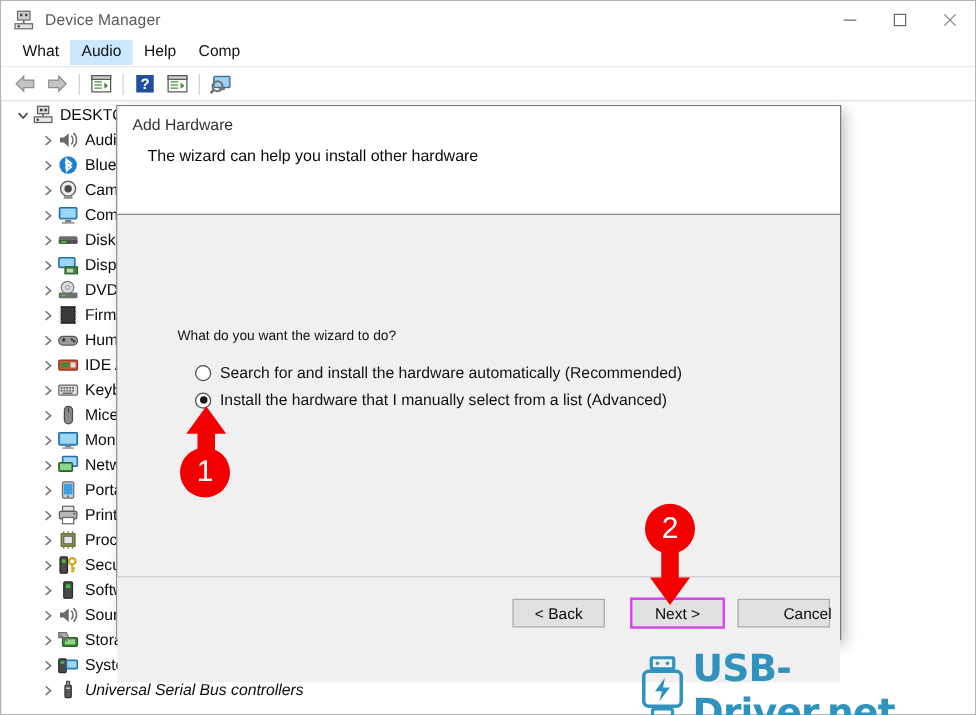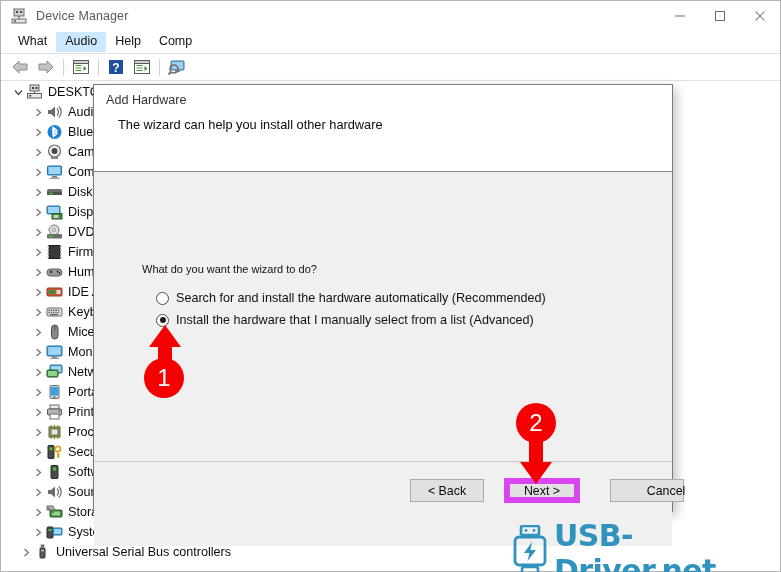--- a/index.html
+++ b/index.html
@@ -71,22 +71,22 @@
   .radio.on::after{content:"";position:absolute;left:2.5px;top:2.5px;width:6px;height:6px;
                    border-radius:50%;background:#1b1b1b;}
   .radio-lbl{font-size:12.6px;color:#111;}
 
   .dlg-footsep{position:absolute;left:0;top:376px;width:578px;height:1px;background:#c8c8c8;}
   .dlg-foot{position:absolute;left:0;top:377px;width:578px;height:49px;background:#f0f0f0;}
   .btn{position:absolute;top:394px;height:23px;width:74px;background:#e1e1e1;
        border:1px solid #adadad;box-sizing:border-box;font-size:12.4px;color:#0a0a0a;
        display:flex;align-items:center;justify-content:center;}
   .btn.back{left:316px;text-align:right;}
-  .btn.next{left:410px;background:#e1e1e1;border:6px solid #d946ef;width:76px;height:25px;top:393px;}
-  .btn.cancel{left:516px;padding-left:38px;}
+  .btn.next{left:410px;background:#e1e1e1;border:2px solid #d946ef;width:76px;height:25px;top:393px;}
+  .btn.cancel{left:496px;padding-left:38px;}
 
   
   .marker{position:absolute;border-radius:50%;background:#f40000;color:#fff;
           display:flex;align-items:center;justify-content:center;
           font-family:"Liberation Sans", sans-serif;font-weight:normal;}
   .m1{left:144px;top:358px;width:40px;height:40px;font-size:24px;}
   .m2{left:516px;top:403px;width:40px;height:40px;font-size:24px;}
   .arrow{position:absolute;}
 
   
@@ -527,21 +527,21 @@
               </svg>
             </span>
             <span class="ticon"><svg width="17" height="16" viewBox="0 0 17 16">
                 <rect x="1" y="3" width="6" height="11" rx="1" fill="#4a4a4a" stroke="#2a2a2a" stroke-width="1"></rect>
                 <rect x="2.5" y="5" width="3" height="2" fill="#43c23a"></rect>
                 <rect x="7" y="4" width="9" height="7" rx="1" fill="#3aa0e8" stroke="#2a6e9e" stroke-width="1"></rect>
                 <rect x="8" y="5" width="7" height="5" fill="#9fd6f5"></rect>
               </svg></span>
             <span class="tlabel">Syste</span>
           </div>
-          <div class="trow" style="padding-left: 16px;">
+          <div class="trow" style="padding-left: 28px; font-style: italic;">
             <span class="chev">
               <svg width="9" height="9" viewBox="0 0 9 9">
                 <path d="M2.5 1 L6.5 4.5 L2.5 8" fill="none" stroke="#757575" stroke-width="1.3"></path>
               </svg>
             </span>
             <span class="ticon"><svg width="17" height="16" viewBox="0 0 17 16">
                 <rect x="6" y="4" width="5" height="10" rx="1" fill="#5a5a5a" stroke="#333" stroke-width="1"></rect>
                 <rect x="7.2" y="1" width="2.6" height="3.5" fill="#8a8a8a" stroke="#4a4a4a" stroke-width=".8"></rect>
                 <rect x="7" y="6" width="3" height="1.2" fill="#cfcfcf"></rect>
               </svg></span>

